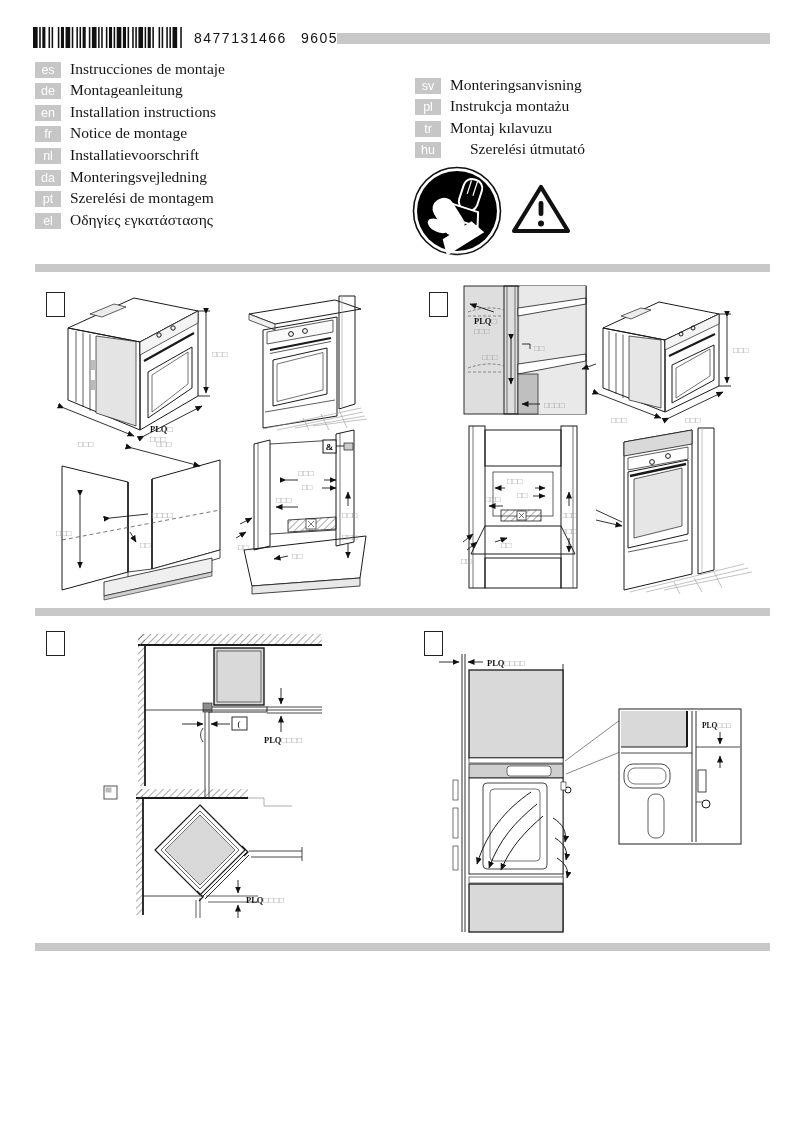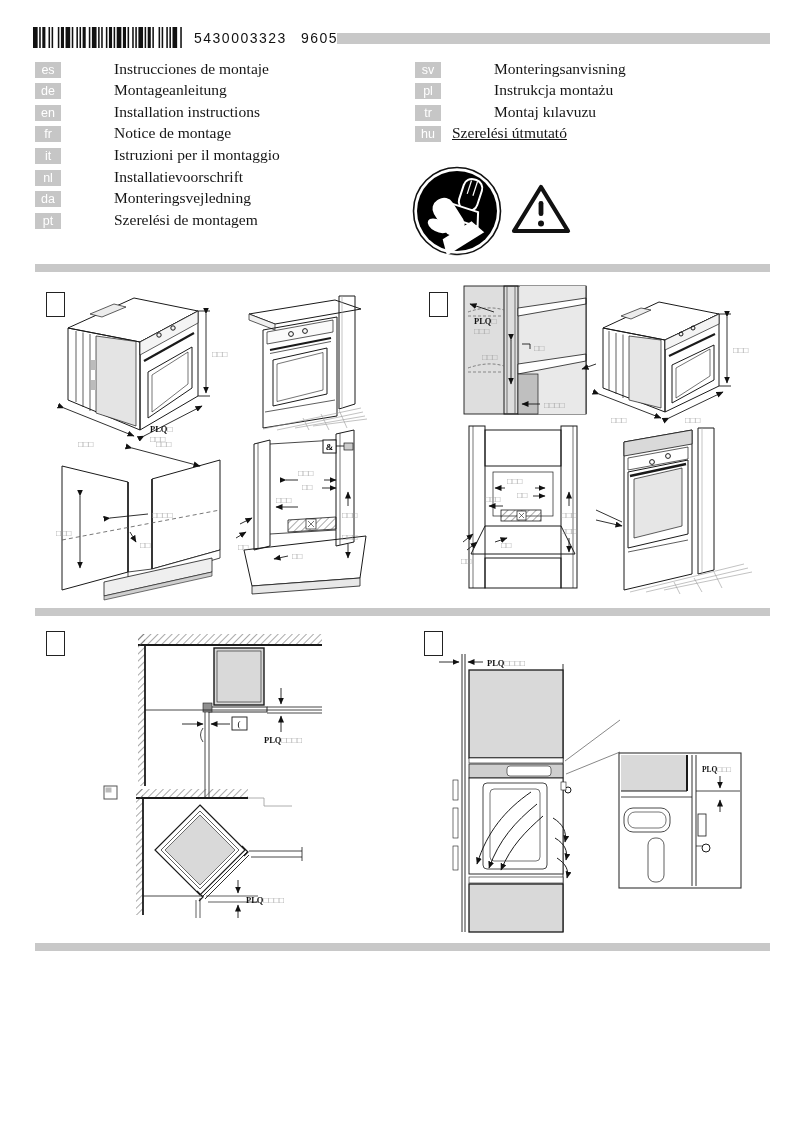--- a/index.html
+++ b/index.html
@@ -9,22 +9,22 @@
   #bcnum{position:absolute;left:194px;top:30px;font-family:"Liberation Sans",sans-serif;
          font-size:14px;letter-spacing:1.5px;color:#111;}
   #bcnum .gap{display:inline-block;width:14px;}
   .graybar{position:absolute;background:#c8c8c8;}
   
   .langcol{position:absolute;}
   .langrow{display:flex;align-items:flex-end;height:21.6px;}
   .badge{display:inline-block;width:26px;height:16px;background:#c6c6c6;color:#ffffff;
          font-family:"Liberation Sans",sans-serif;font-size:12.5px;line-height:16px;
          text-align:center;margin-right:9px;flex:0 0 26px;}
-  .langlabel{font-size:15.5px;color:#151515;white-space:nowrap;margin-left:44px;}
-  .indent .langlabel{margin-left:2px;text-decoration:underline;}
+  .langlabel{font-size:15.5px;color:#151515;white-space:nowrap;}
+  .indent .langlabel{margin-left:20px;}
   
   .divider{position:absolute;left:35px;width:735px;height:8px;background:#c8c8c8;}
   .secbox{position:absolute;width:17px;height:23px;border:1.6px solid #222;background:#fff;}
   
   .fig{position:absolute;}
   .fig svg{display:block;overflow:visible;}
   .ln{stroke:#1a1a1a;stroke-width:1;fill:none;}
   .dim{stroke:#1a1a1a;stroke-width:.9;fill:none;}
   text.dimtxt{font-family:"Liberation Serif",serif;font-size:8.5px;}
   tspan.plq{fill:#111;font-weight:bold;}
@@ -70,21 +70,21 @@
           <rect x="125.54999999999991" y="0" width="1.55" height="21" fill="#111"></rect>
           <rect x="128.64999999999992" y="0" width="1.55" height="21" fill="#111"></rect>
           <rect x="133.29999999999993" y="0" width="1.55" height="21" fill="#111"></rect>
           <rect x="136.39999999999995" y="0" width="1.55" height="21" fill="#111"></rect>
           <rect x="139.49999999999997" y="0" width="4.65" height="21" fill="#111"></rect>
           <rect x="147.24999999999997" y="0" width="1.55" height="21" fill="#111"></rect>
         </g>
       </svg>
   </div>
   <div id="bcnum">
-    <span>5430003323</span><span class="gap"></span><span>960507</span>
+    <span>8477131466</span><span class="gap"></span><span>960507</span>
   </div>
   <div class="graybar" style="left:337px;top:33px;width:433px;height:11px;"></div>
 
   <div class="langcol" style="left:35px;top:56px;">
     <div class="langrow">
         <span class="badge">es</span>
         <span class="langlabel">Instrucciones de montaje</span>
       </div>
     <div class="langrow">
         <span class="badge">de</span>
@@ -92,38 +92,38 @@
       </div>
     <div class="langrow">
         <span class="badge">en</span>
         <span class="langlabel">Installation instructions</span>
       </div>
     <div class="langrow">
         <span class="badge">fr</span>
         <span class="langlabel">Notice de montage</span>
       </div>
     <div class="langrow">
-        <span class="badge">it</span>
-        <span class="langlabel">Istruzioni per il montaggio</span>
-      </div>
-    <div class="langrow">
         <span class="badge">nl</span>
         <span class="langlabel">Installatievoorschrift</span>
       </div>
     <div class="langrow">
         <span class="badge">da</span>
         <span class="langlabel">Monteringsvejledning</span>
       </div>
     <div class="langrow">
         <span class="badge">pt</span>
         <span class="langlabel">Szerelési de montagem</span>
       </div>
-  </div>
-
-  <div class="langcol" style="left:415px;top:56px;">
+    <div class="langrow">
+        <span class="badge">el</span>
+        <span class="langlabel">Οδηγίες εγκατάστασης</span>
+      </div>
+  </div>
+
+  <div class="langcol" style="left:415px;top:72px;">
     <div class="langrow">
         <span class="badge">sv</span>
         <span class="langlabel">Monteringsanvisning</span>
       </div>
     <div class="langrow">
         <span class="badge">pl</span>
         <span class="langlabel">Instrukcja montażu</span>
       </div>
     <div class="langrow">
         <span class="badge">tr</span>
@@ -582,21 +582,21 @@
         <path d="M120,198 c10,6 13,13 11,22" marker-end="url(#mK)"></path>
         <path d="M122,218 c9,6 12,12 10,20" marker-end="url(#mK)"></path>
       </g>
       <g stroke="#555" stroke-width=".7">
         <line x1="130" y1="121" x2="185" y2="80"></line>
         <line x1="131" y1="134" x2="185" y2="112"></line>
       </g>
     </svg>
   </div>
 
-  <div class="fig" style="left:618px;top:708px;margin-top:44px;">
+  <div class="fig" style="left:618px;top:708px;">
     <svg width="124" height="137" viewBox="0 0 124 137">
       <defs>
           <marker id="mL" markerWidth="8" markerHeight="8" refX="6.5" refY="3" orient="auto" markerUnits="userSpaceOnUse">
             <path d="M0,0L7,3L0,6Z" fill="#111"></path>
           </marker>
         </defs>
       <rect x="1" y="1" width="122" height="135" fill="#fff" stroke="#333" stroke-width="1.1"></rect>
       <g>
         <rect x="3" y="3" width="66" height="36" fill="#d9d9d9"></rect>
         <line x1="69" y1="3" x2="69" y2="39" stroke="#1a1a1a" stroke-width="2"></line>

